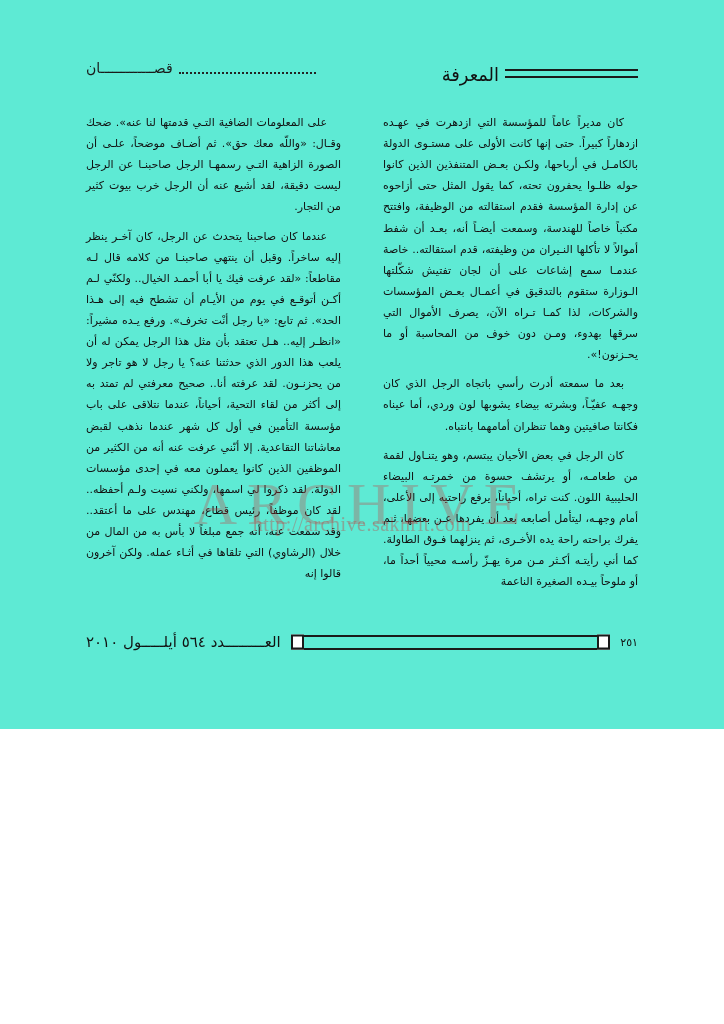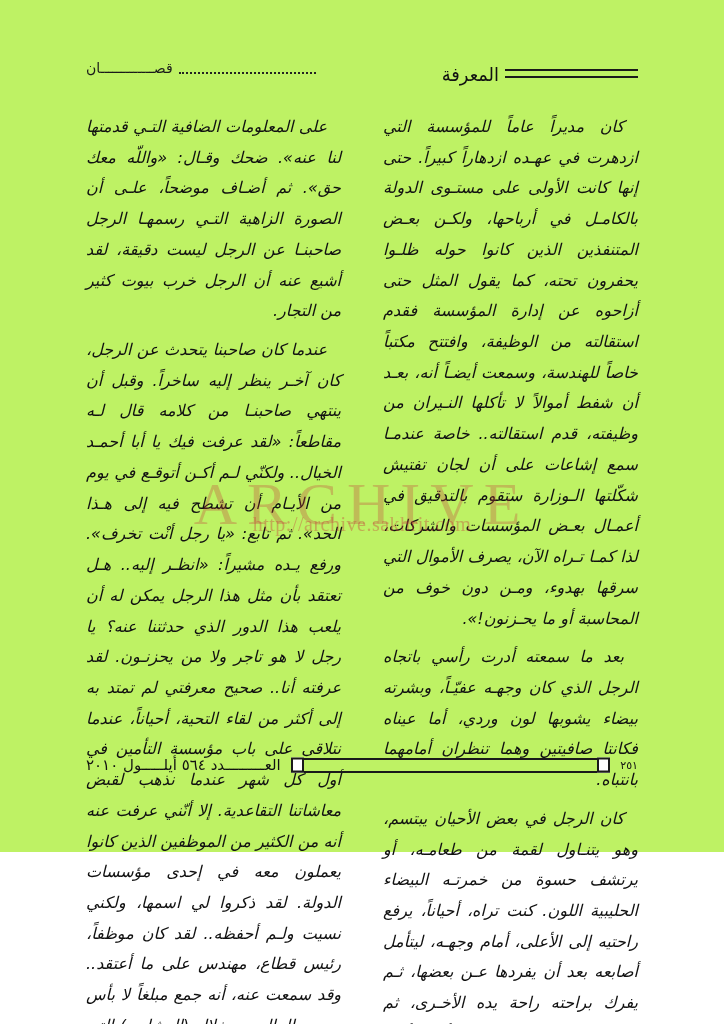--- a/index.html
+++ b/index.html
@@ -12,22 +12,22 @@
     background: #ffffff;
     font-family: "DejaVu Sans", sans-serif;
     overflow: hidden;
     position: relative;
   }
 
   .page {
     position: absolute;
     inset: 0;
     width: 724px;
-    height: 852px;
-    background: #bef264;
+    height: 729px;
+    background: #5eead4;
   }
 
   
   .header {
     position: absolute;
     top: 56px;
     left: 86px;
     right: 86px;
     height: 40px;
   }
@@ -92,24 +92,23 @@
     bottom: 120px;
     display: flex;
     flex-direction: row;
     gap: 42px;
   }
   .col {
     width: 258px;
     direction: rtl;
     text-align: justify;
     text-align-last: right;
-    font-size: 16px;
+    font-size: 11px;
     line-height: 1.92;
     color: #111;
-    font-style: italic;
   }
   .col p {
     margin: 0 0 0 0;
     text-indent: 14px;
   }
   .col p + p {
     margin-top: 8px;
   }
 
   

